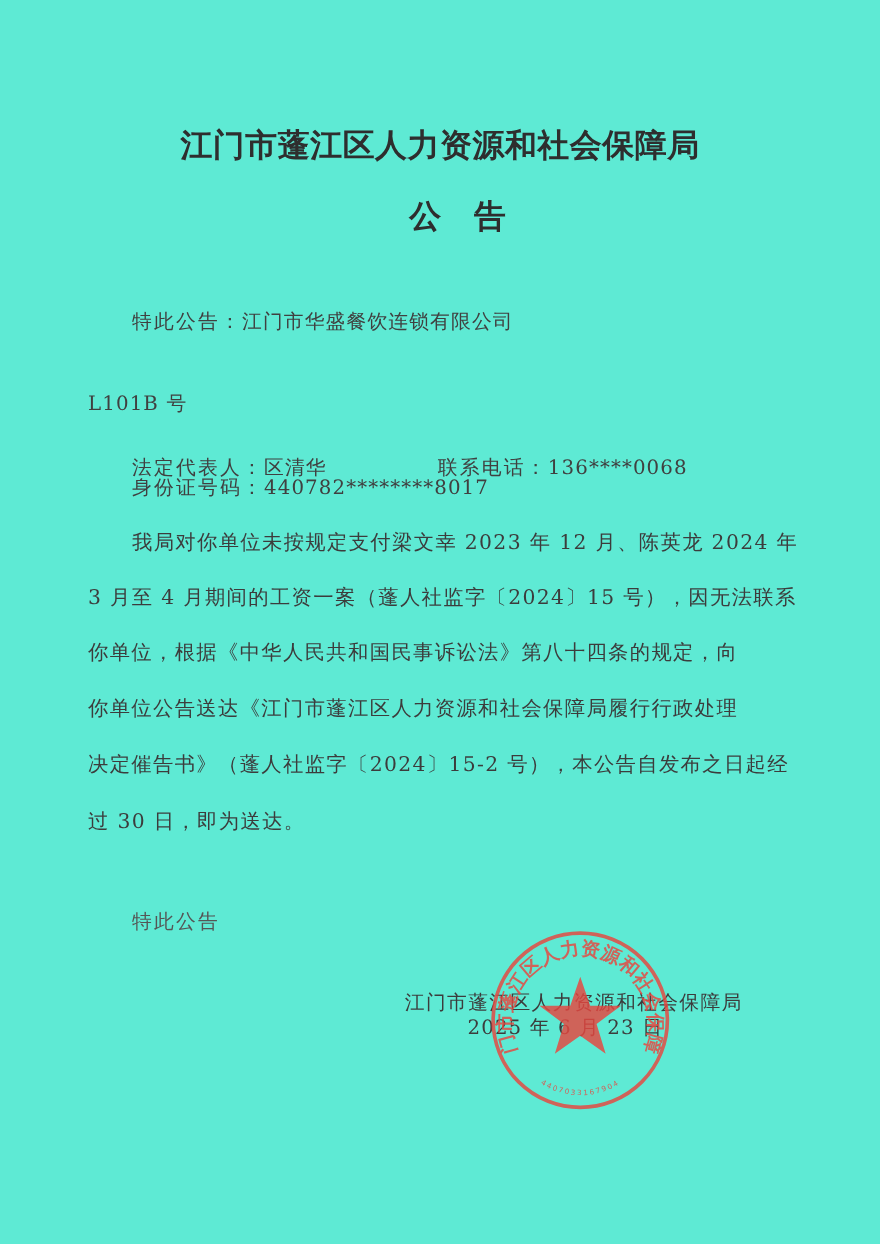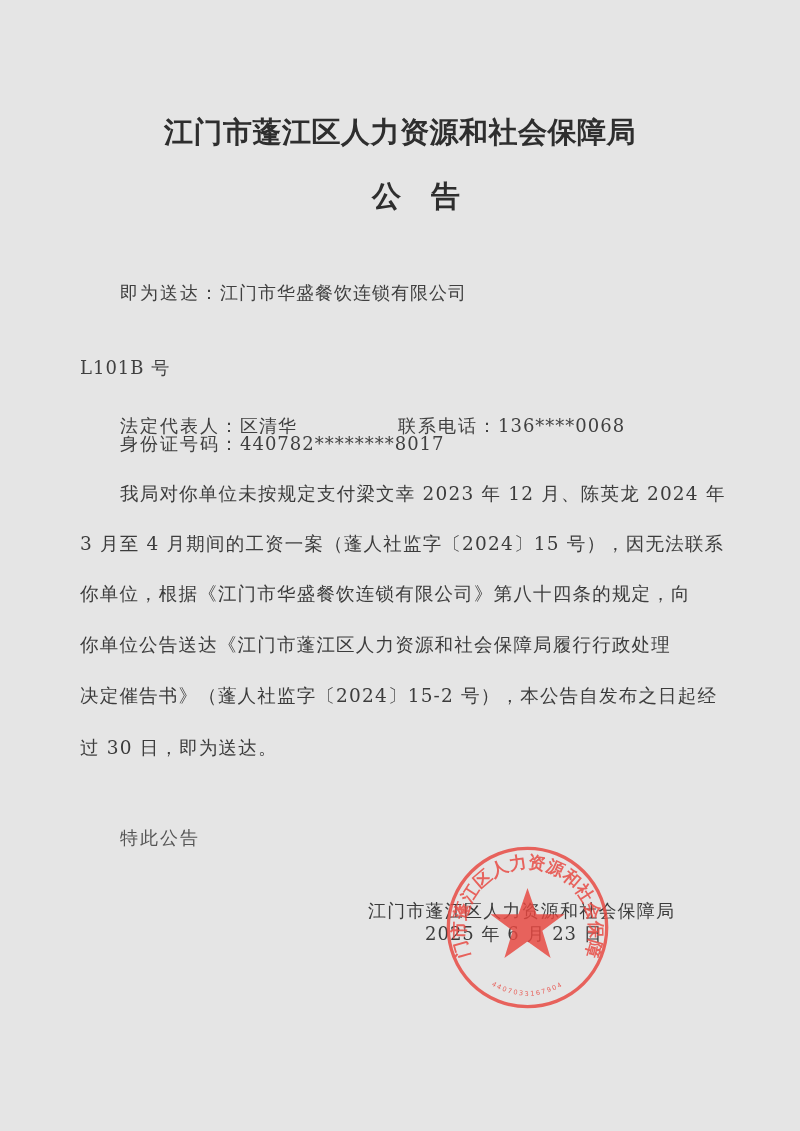--- a/index.html
+++ b/index.html
@@ -12,21 +12,21 @@
       height: 1131px;
       position: relative;
       overflow: hidden;
       font-family: "DejaVu Serif", "Liberation Serif", serif;
       color: #3a3a3a;
     }
     .page {
       position: absolute;
       left: 0; top: 0;
       width: 800px; height: 1131px;
-      background: #e5e5e5;
+      background: #5eead4;
     }
     .title {
       position: absolute;
       left: 0; width: 800px;
       top: 113px;
       text-align: center;
       font-family: "DejaVu Serif", "Liberation Serif", serif;
       font-weight: bold;
       font-size: 29px;
       letter-spacing: 0.5px;
@@ -102,40 +102,40 @@
   </style>
 </head>
 <body>
 
 <div class="page">
 
   <div class="title">江门市蓬江区人力资源和社会保障局</div>
   <div class="subtitle">公告</div>
 
   <div class="line" style="left:120px; top:281px;">
-    <span class="label">即为送达：</span><span>江门市华盛餐饮连锁有限公司</span>
+    <span class="label">特此公告：</span><span>江门市华盛餐饮连锁有限公司</span>
   </div>
 
   <div class="line" style="left:80px; top:356px;">L101B 号</div>
 
   <div class="line" style="left:120px; top:414px;">
     <span class="label">法定代表人：</span><span>区清华</span>
   </div>
   <div class="line" style="left:398px; top:414px;">
     <span class="label">联系电话：</span><span>136****0068</span>
   </div>
 
   <div class="line" style="left:120px; top:432px;">
     <span class="label">身份证号码：</span><span>440782********8017</span>
   </div>
 
   <div>
     <div class="body-line" style="left:120px; top:482px;">我局对你单位未按规定支付梁文幸 2023 年 12 月、陈英龙 2024 年</div>
     <div class="body-line" style="top:532px;">3 月至 4 月期间的工资一案（蓬人社监字〔2024〕15 号），因无法联系</div>
-    <div class="body-line" style="top:582px;">你单位，根据《江门市华盛餐饮连锁有限公司》第八十四条的规定，向</div>
+    <div class="body-line" style="top:582px;">你单位，根据《中华人民共和国民事诉讼法》第八十四条的规定，向</div>
     <div class="body-line" style="top:633px;">你单位公告送达《江门市蓬江区人力资源和社会保障局履行行政处理</div>
     <div class="body-line" style="top:684px;">决定催告书》（蓬人社监字〔2024〕15-2 号），本公告自发布之日起经</div>
     <div class="body-line" style="top:736px;">过 30 日，即为送达。</div>
   </div>
 
   <div class="closing">特此公告</div>
 
   <div class="sign-org">江门市蓬江区人力资源和社会保障局</div>
   <div class="sign-date">2025 年 6 月 23 日</div>
 

